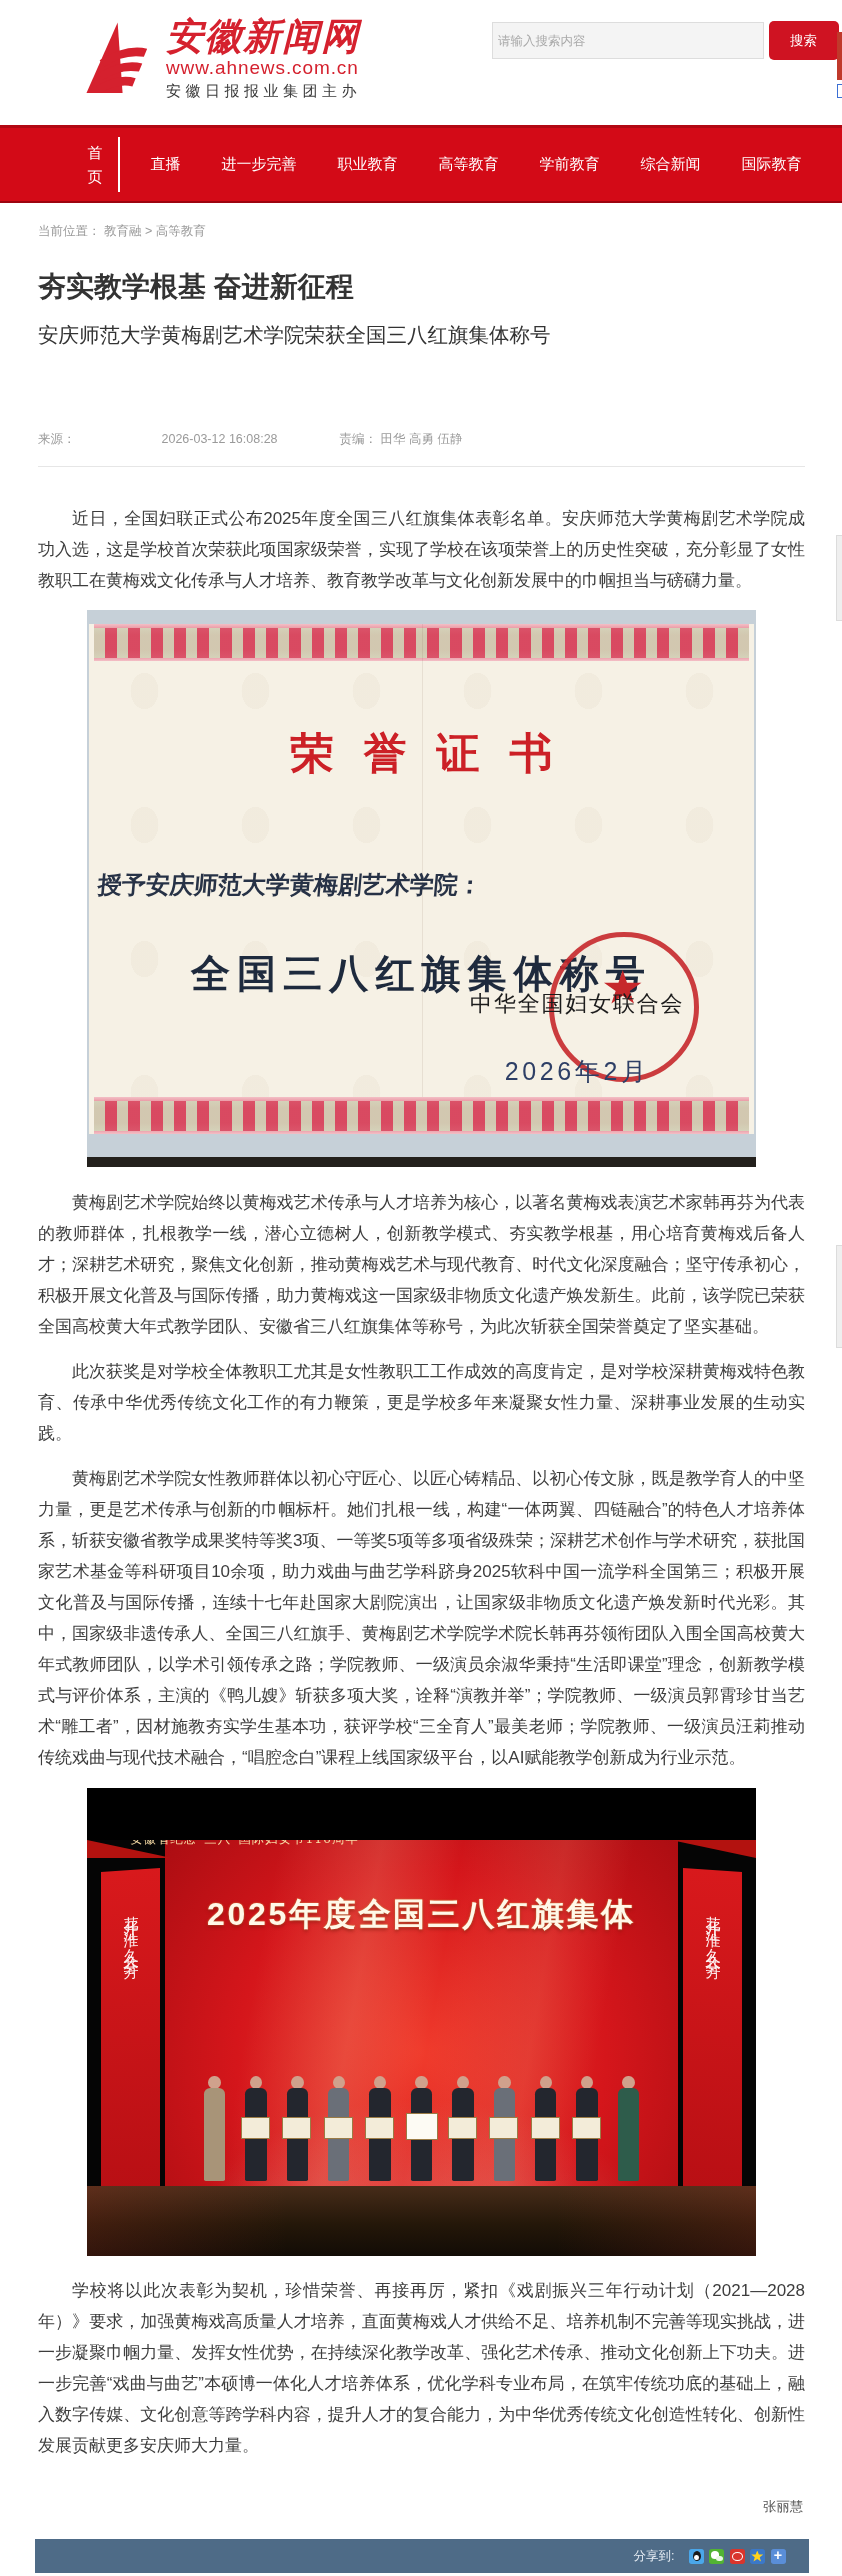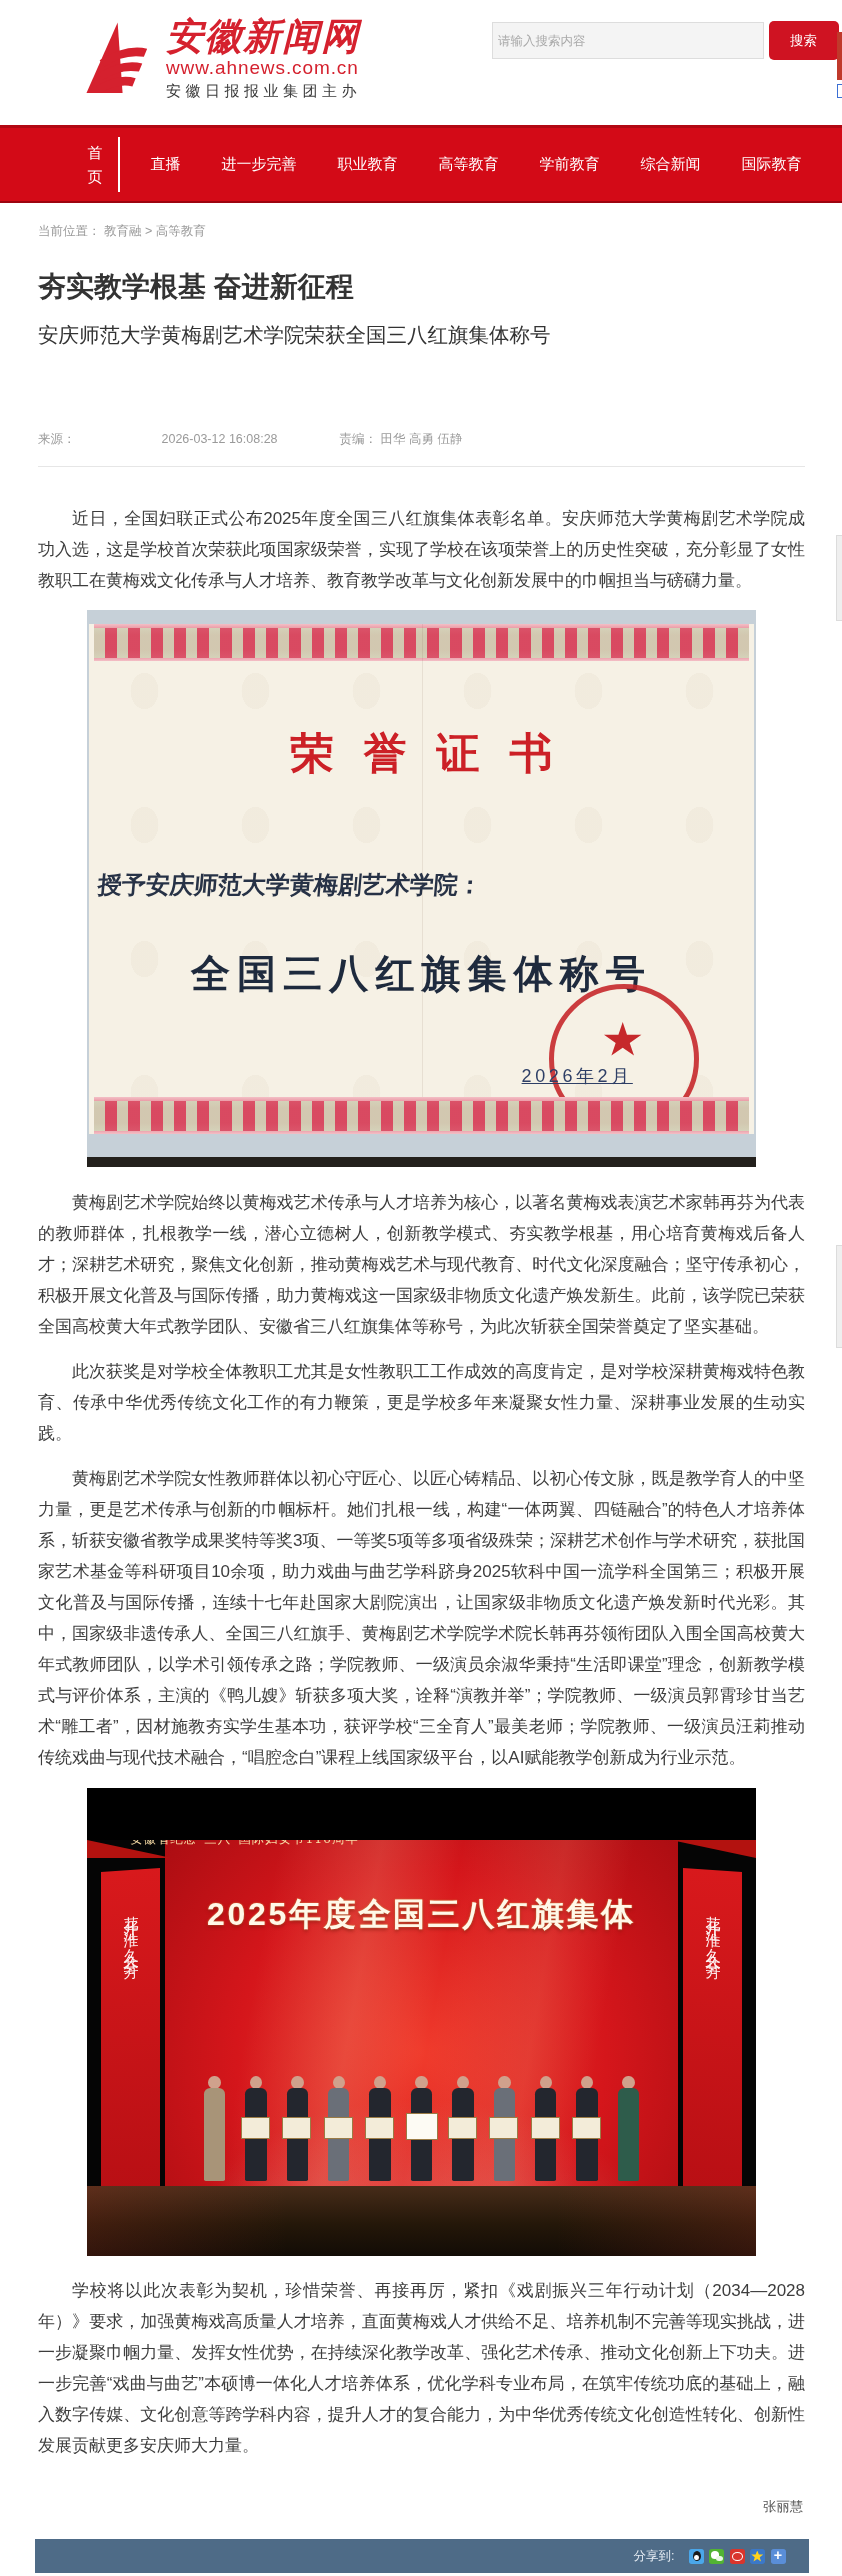--- a/index.html
+++ b/index.html
@@ -58,21 +58,21 @@
   .cert-band.bot { position:absolute; bottom:0; left:0; right:0; margin:0 5.4px; }
   .cert-fold { position:absolute; left:50%; top:0; bottom:0; width:1.8px; background:rgba(120,100,70,.12); }
   .cert-title { text-align:center; margin-top:64px; font-size:43px; font-weight:bold; color:#cc2026; letter-spacing:30px; text-indent:30px; font-family:"DejaVu Serif","Liberation Serif",serif; }
   .cert-line1 { margin:86px 0 0 9px; font-size:24px; color:#273246; font-weight:bold; transform:skewX(-5deg); font-family:"DejaVu Serif","Liberation Serif",serif; }
   .cert-line2 { margin-top:46px; text-align:center; font-size:39px; font-weight:bold; color:#1e2a3d; letter-spacing:7.1px; font-family:"DejaVu Serif","Liberation Serif",serif; }
   .cert-seal-area { position:absolute; right:30px; bottom:46px; width:294px; text-align:center; }
   .cert-seal-ring { position:absolute; right:25px; top:-57px; width:150px; height:150px; border:5.4px solid rgba(198,40,43,.9); border-radius:50%; }
   .cert-seal-star { position:absolute; right:82px; top:-19.6px; width:39px; height:37px; background:#c6282b;
     clip-path:polygon(50% 0%,61% 35%,98% 35%,68% 57%,79% 91%,50% 70%,21% 91%,32% 57%,2% 35%,39% 35%); }
   .cert-issuer { position:relative; font-size:22px; color:#1c1c1c; letter-spacing:1.8px; }
-  .cert-date { position:relative; margin-top:23px; font-size:18px; color:#2e3f66; letter-spacing:3.6px;text-decoration:underline; }
+  .cert-date { position:relative; margin-top:36px; font-size:25px; color:#2e3f66; letter-spacing:3.6px; }
   
   .stage { height:468px; background:#050505; position:relative; }
   .stage-topband { position:absolute; top:0; left:0; right:0; height:52px; background:#000; z-index:3; }
   .stage-topband::before { content:""; position:absolute; left:0; bottom:-18px; border-left:85px solid #b3120f; border-top:18px solid transparent; }
   .stage-topband::after { content:""; position:absolute; right:0; bottom:-18px; border-right:85px solid #b3120f; border-bottom:18px solid transparent; }
   .stage-screen { position:absolute; left:78px; right:78px; top:50px; bottom:70px;
     background:radial-gradient(circle at 50% 62%, #f03b2c 0%, #d5161b 55%, #ab0d12 100%); overflow:hidden; }
   .stage-screen::before { content:""; position:absolute; inset:0;
     background:linear-gradient(100deg, transparent 20%, rgba(255,230,180,.16) 38%, transparent 52%, rgba(255,220,170,.12) 70%, transparent 82%); }
   .stage-screen::after { content:""; position:absolute; left:-10%; bottom:-30%; width:120%; height:65%;
@@ -190,20 +190,21 @@
     <div class="figure cert">
       <div class="cert-paper">
         <div class="cert-band"></div>
         <div class="cert-fold"></div>
         <div class="cert-title">荣誉证书</div>
         <div class="cert-line1">授予安庆师范大学黄梅剧艺术学院：</div>
         <div class="cert-line2">全国三八红旗集体称号</div>
         <div class="cert-seal-area">
           <div class="cert-seal-ring"></div>
           <div class="cert-seal-star"></div>
+          <div class="cert-issuer">中华全国妇女联合会</div>
           <div class="cert-date">2026年2月</div>
         </div>
         <div class="cert-band bot"></div>
       </div>
       <div class="cert-bottom-edge"></div>
     </div>
 
     <p>黄梅剧艺术学院始终以黄梅戏艺术传承与人才培养为核心，以著名黄梅戏表演艺术家韩再芬为代表的教师群体，扎根教学一线，潜心立德树人，创新教学模式、夯实教学根基，用心培育黄梅戏后备人才；深耕艺术研究，聚焦文化创新，推动黄梅戏艺术与现代教育、时代文化深度融合；坚守传承初心，积极开展文化普及与国际传播，助力黄梅戏这一国家级非物质文化遗产焕发新生。此前，该学院已荣获全国高校黄大年式教学团队、安徽省三八红旗集体等称号，为此次斩获全国荣誉奠定了坚实基础。</p>
     <p>此次获奖是对学校全体教职工尤其是女性教职工工作成效的高度肯定，是对学校深耕黄梅戏特色教育、传承中华优秀传统文化工作的有力鞭策，更是学校多年来凝聚女性力量、深耕事业发展的生动实践。</p>
     <p>黄梅剧艺术学院女性教师群体以初心守匠心、以匠心铸精品、以初心传文脉，既是教学育人的中坚力量，更是艺术传承与创新的巾帼标杆。她们扎根一线，构建“一体两翼、四链融合”的特色人才培养体系，斩获安徽省教学成果奖特等奖3项、一等奖5项等多项省级殊荣；深耕艺术创作与学术研究，获批国家艺术基金等科研项目10余项，助力戏曲与曲艺学科跻身2025软科中国一流学科全国第三；积极开展文化普及与国际传播，连续十七年赴国家大剧院演出，让国家级非物质文化遗产焕发新时代光彩。其中，国家级非遗传承人、全国三八红旗手、黄梅剧艺术学院学术院长韩再芬领衔团队入围全国高校黄大年式教师团队，以学术引领传承之路；学院教师、一级演员余淑华秉持“生活即课堂”理念，创新教学模式与评价体系，主演的《鸭儿嫂》斩获多项大奖，诠释“演教并举”；学院教师、一级演员郭霄珍甘当艺术“雕工者”，因材施教夯实学生基本功，获评学校“三全育人”最美老师；学院教师、一级演员汪莉推动传统戏曲与现代技术融合，“唱腔念白”课程上线国家级平台，以AI赋能教学创新成为行业示范。</p>
@@ -270,21 +271,21 @@
             <div class="plaque"></div>
           </div>
         <div class="person coat-green">
             <div class="head"></div>
             <div class="torso"></div>
           </div>
       </div>
       <div class="stage-floor"></div>
     </div>
 
-    <p>学校将以此次表彰为契机，珍惜荣誉、再接再厉，紧扣《戏剧振兴三年行动计划（2034—2028年）》要求，加强黄梅戏高质量人才培养，直面黄梅戏人才供给不足、培养机制不完善等现实挑战，进一步凝聚巾帼力量、发挥女性优势，在持续深化教学改革、强化艺术传承、推动文化创新上下功夫。进一步完善“戏曲与曲艺”本硕博一体化人才培养体系，优化学科专业布局，在筑牢传统功底的基础上，融入数字传媒、文化创意等跨学科内容，提升人才的复合能力，为中华优秀传统文化创造性转化、创新性发展贡献更多安庆师大力量。</p>
+    <p>学校将以此次表彰为契机，珍惜荣誉、再接再厉，紧扣《戏剧振兴三年行动计划（2021—2028年）》要求，加强黄梅戏高质量人才培养，直面黄梅戏人才供给不足、培养机制不完善等现实挑战，进一步凝聚巾帼力量、发挥女性优势，在持续深化教学改革、强化艺术传承、推动文化创新上下功夫。进一步完善“戏曲与曲艺”本硕博一体化人才培养体系，优化学科专业布局，在筑牢传统功底的基础上，融入数字传媒、文化创意等跨学科内容，提升人才的复合能力，为中华优秀传统文化创造性转化、创新性发展贡献更多安庆师大力量。</p>
 
     <div class="author-line">张丽慧</div>
   </div>
 </div>
 
 <div class="share-bar">
   <span class="share-label">分享到:</span>
   <span class="share-icon icon-qq"></span>
   <span class="share-icon icon-wechat"></span>
   <span class="share-icon icon-weibo"></span>

